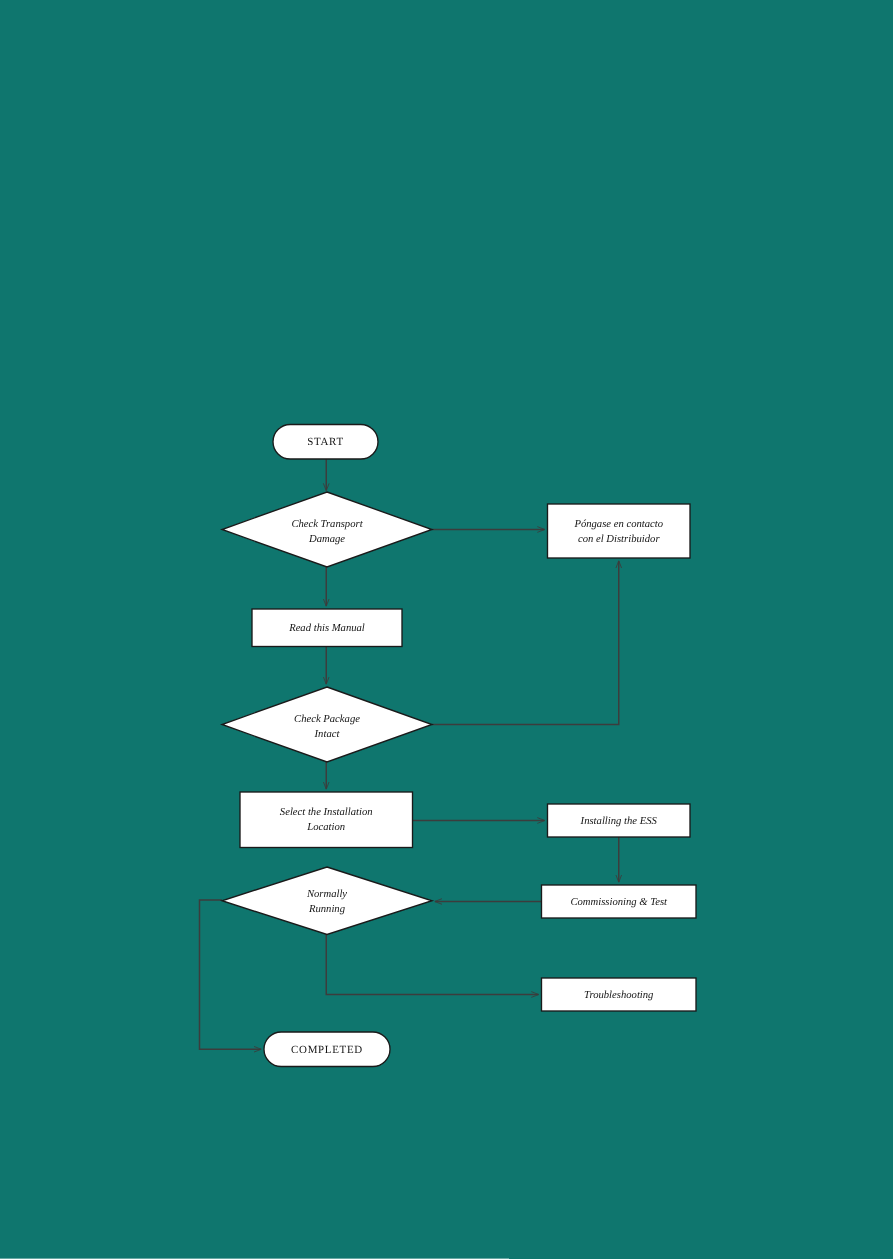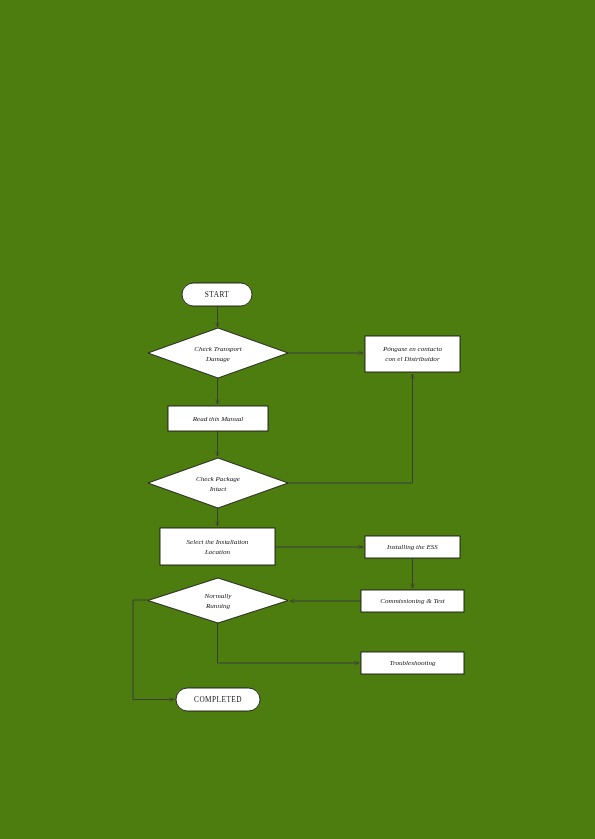--- a/index.html
+++ b/index.html
@@ -12,21 +12,21 @@
     height: 839px;
     font-family: "Liberation Serif", serif;
     position: relative;
     overflow: hidden;
   }
   #page {
     position: absolute;
     left: 0; top: 0;
     width: 595px;
     height: 839px;
-    background: #4d7c0f;
+    background: #0f766e;
     text-align: center;
   }
   svg.flowchart {
     position: absolute;
     left: 0;
     top: 0;
     width: 595px;
     height: 839px;
     display: block;
   }

